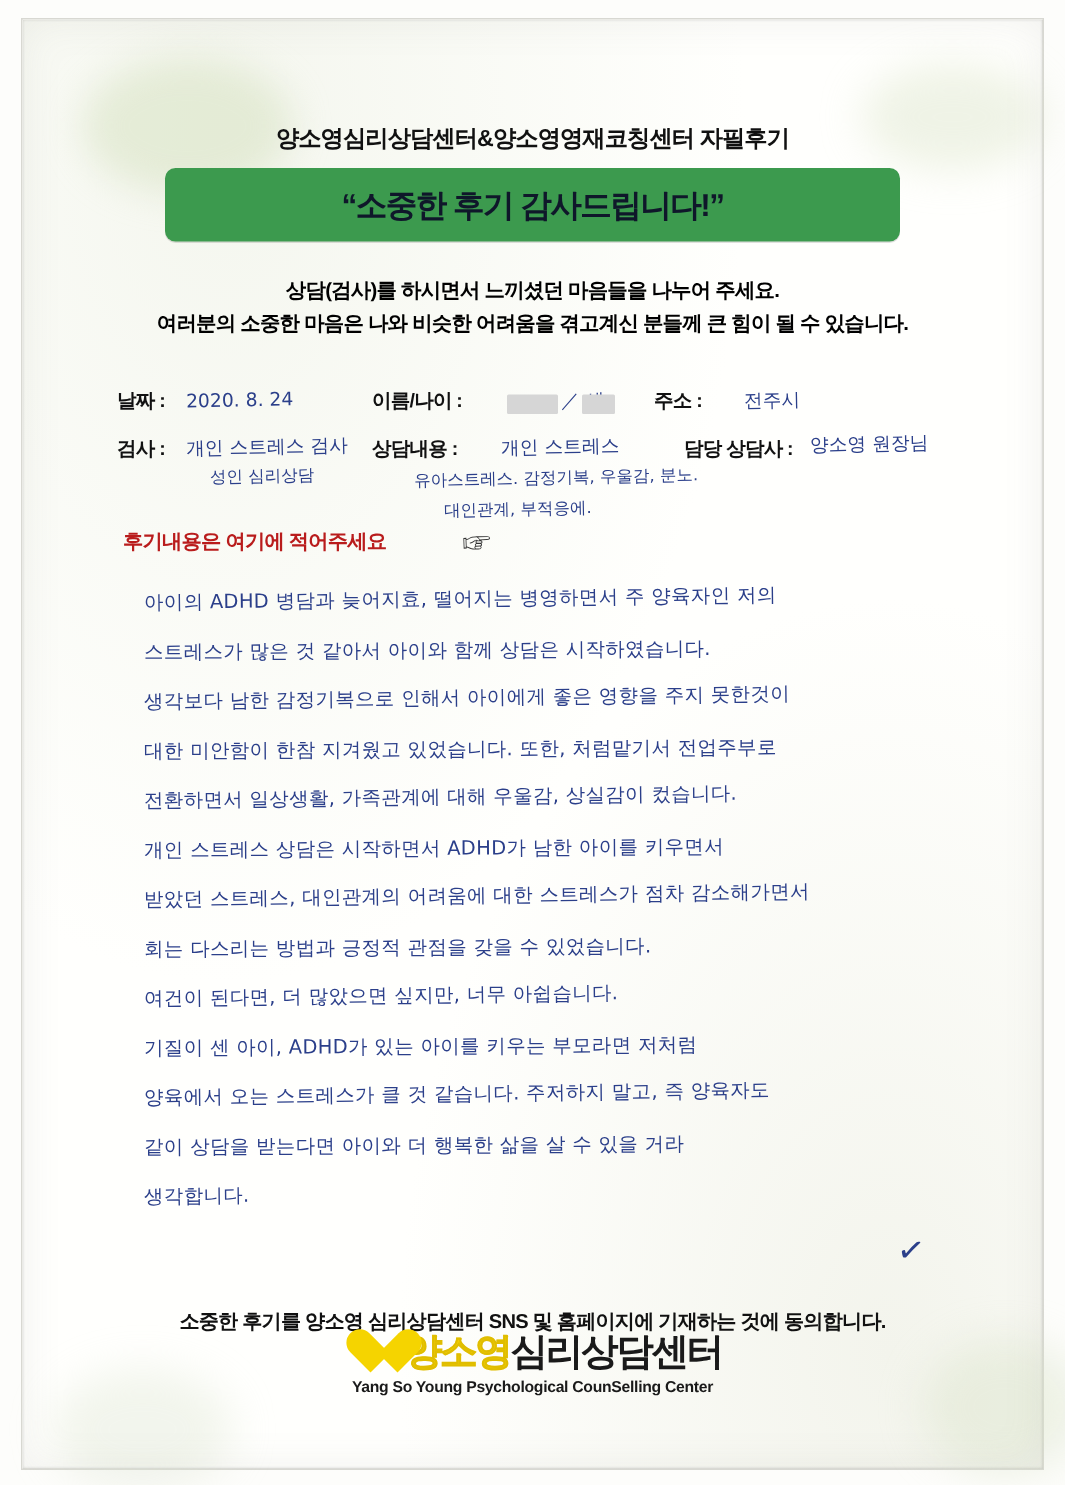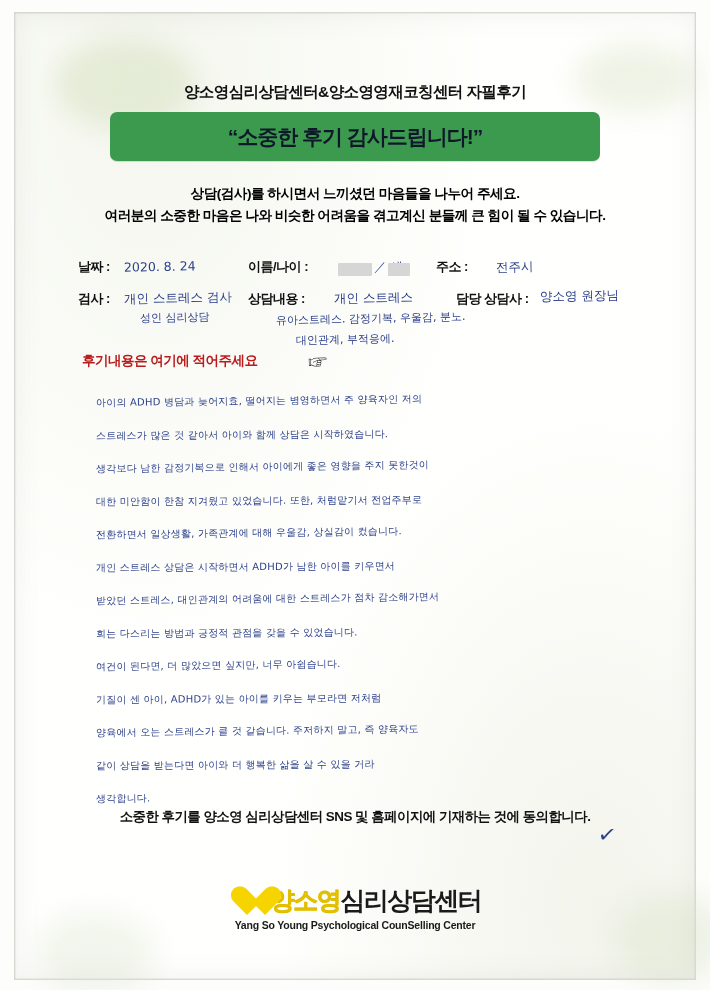--- a/index.html
+++ b/index.html
@@ -156,37 +156,37 @@
   }
 
   
   .body-hand {
     position: absolute;
     left: 96px;
     top: 386px;
     width: 520px;
     color: #2b3f8a;
     font-family: "DejaVu Sans", sans-serif;
-    font-size: 10px;
+    font-size: 13px;
     line-height: 33px;
     letter-spacing: 0.2px;
   }
   .body-hand div {
     white-space: nowrap;
     transform-origin: left center;
   }
   .body-hand div:nth-child(odd)  { transform: rotate(-0.7deg); }
   .body-hand div:nth-child(even) { transform: rotate(-0.35deg); }
 
   
   .consent {
     position: absolute;
     left: 0;
     right: 0;
-    top: 808px;
+    top: 872px;
     text-align: center;
     font-size: 13.4px;
     font-weight: bold;
     color: #111;
     letter-spacing: -0.5px;
   }
   .check-mark {
     position: absolute;
     left: 598px;
     top: 822px;

